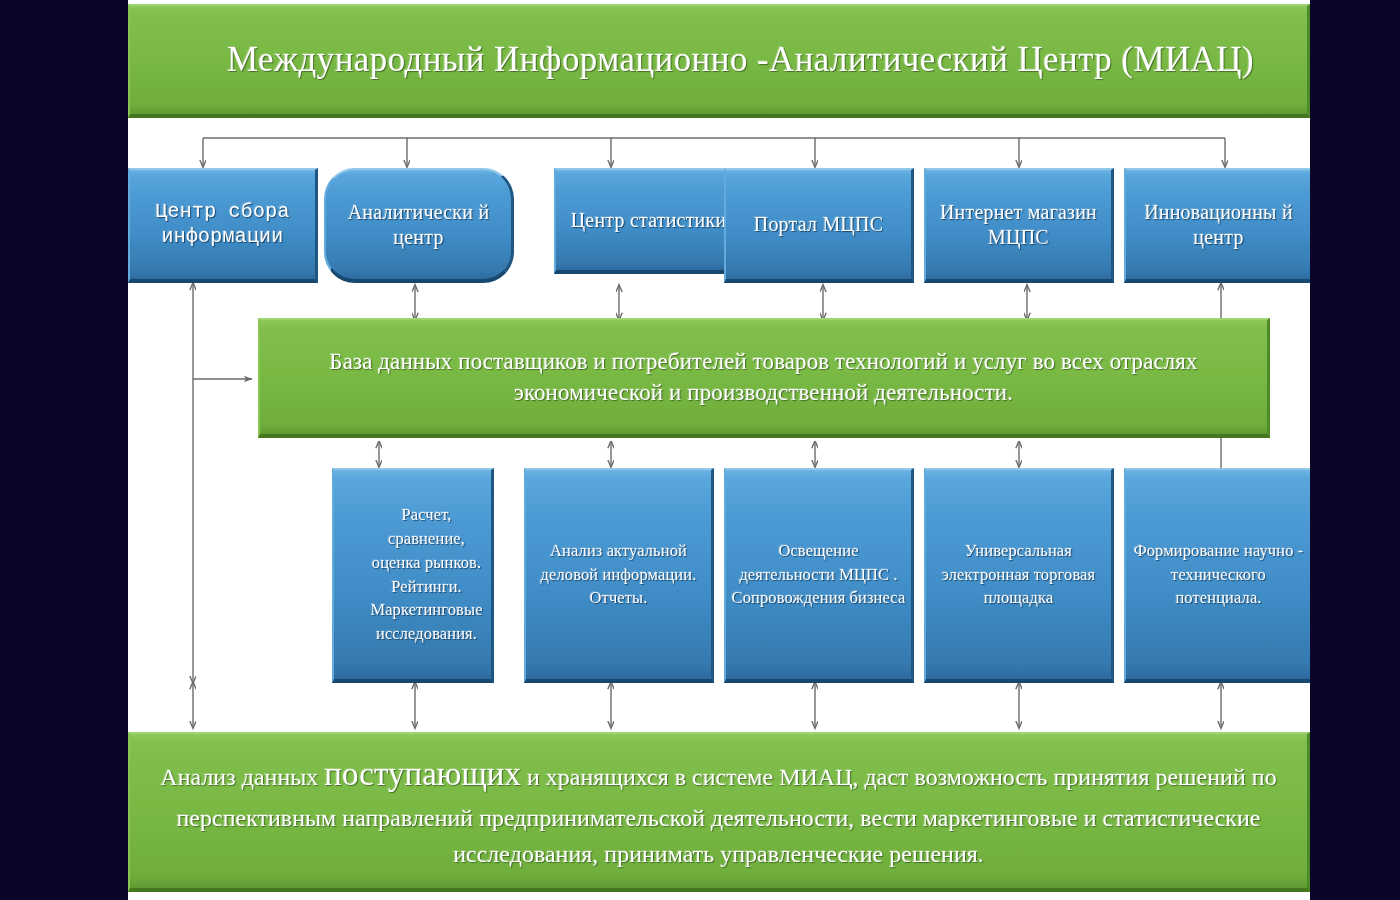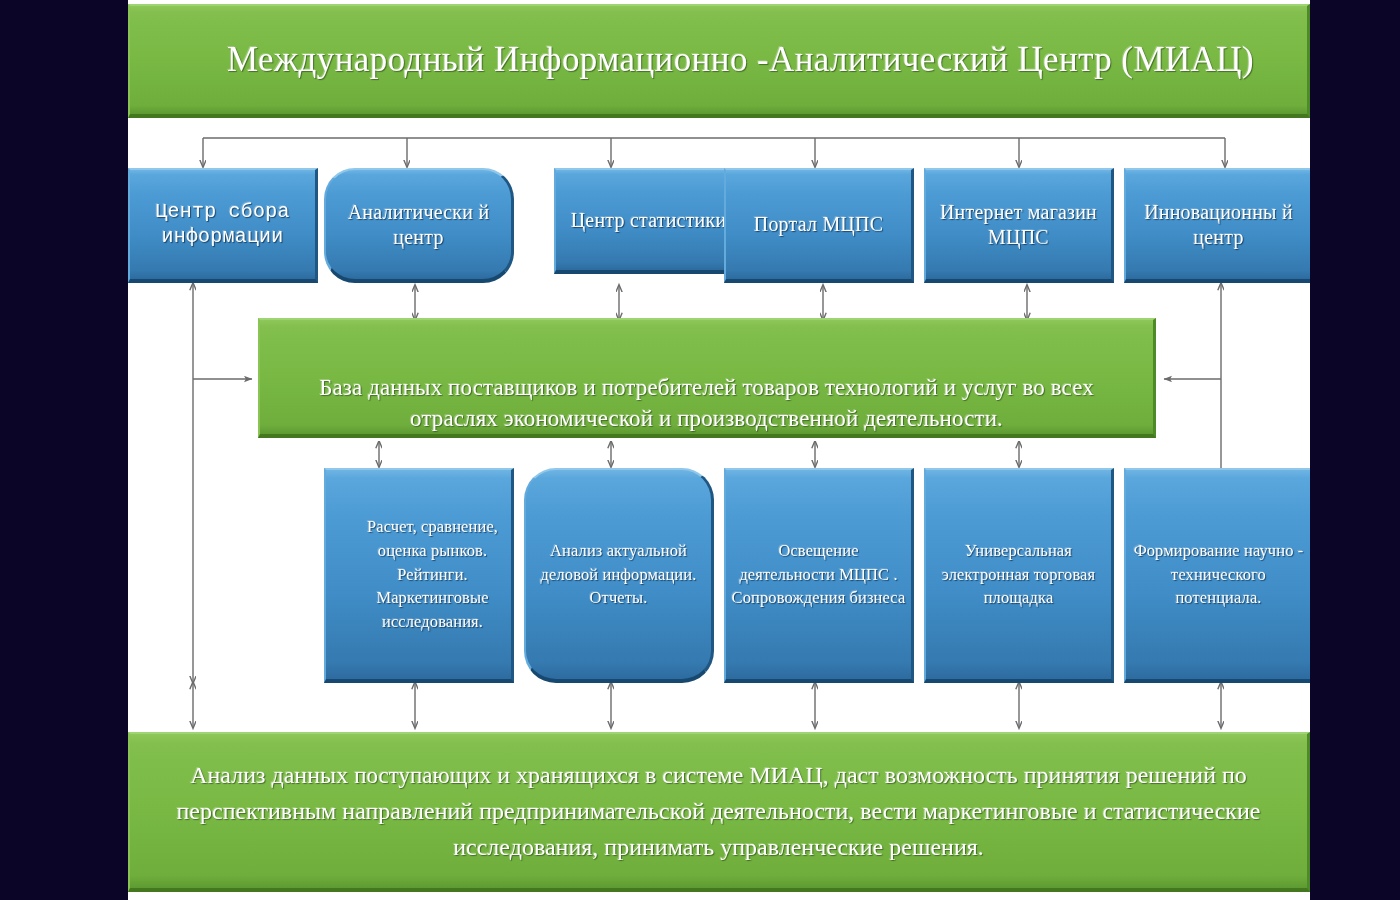--- a/index.html
+++ b/index.html
@@ -58,39 +58,38 @@
     width: 1182px;
     height: 114px;
     font-size: 35px;
     letter-spacing: 0.4px;
     padding-left: 44px;
   }
 
   #db-panel {
     left: 130px;
     top: 318px;
-    width: 898px;
+    width: 1012px;
     height: 120px;
     font-size: 23px;
     padding: 0 18px;
     letter-spacing: 0.1px;
-    align-items: flex-end;
   }
 
   #footer-panel {
     left: 0px;
     top: 732px;
     width: 1182px;
     height: 160px;
     font-size: 24px;
     padding: 0 22px;
     line-height: 1.5;
   }
   #footer-panel .emph {
-    font-size: 23px;
+    font-size: 33px;
   }
 
   
   .blue-box {
     position: absolute;
     box-sizing: border-box;
     background: linear-gradient(to bottom,
         #6fb4e3 0%, #5aa7dd 4%, #4d9bd4 22%, #3f8cc6 60%, #357ab0 92%, #2d6ba0 100%);
     border-top: 2px solid #8fc8ea;
     border-left: 2px solid #63aadd;
@@ -208,24 +207,24 @@
       <span class="txt">Портал МЦПС</span>
     </div>
     <div class="blue-box row-top" style="left:996px; top:168px; width:190px; height:115px;">
       <span class="txt">Инновационны й центр</span>
     </div>
 
     <div class="green-panel" id="db-panel">
       <span>База данных поставщиков и потребителей товаров технологий и услуг во всех отраслях экономической и производственной деятельности.</span>
     </div>
 
-    <div class="blue-box row-bot" style="left:196px; top:468px; width:190px; height:215px;padding-left:28px;">
+    <div class="blue-box row-bot" style="left:204px; top:468px; width:162px; height:215px;padding-left:28px;">
       <span class="txt">Расчет, сравнение, оценка рынков. Рейтинги. Маркетинговые исследования.</span>
     </div>
-    <div class="blue-box row-bot" style="left:396px; top:468px; width:190px; height:215px;border-radius:32px;">
+    <div class="blue-box row-bot" style="left:396px; top:468px; width:190px; height:215px;">
       <span class="txt">Анализ актуальной деловой информации. Отчеты.</span>
     </div>
     <div class="blue-box row-bot" style="left:596px; top:468px; width:190px; height:215px;">
       <span class="txt">Освещение деятельности МЦПС . Сопровождения бизнеса</span>
     </div>
     <div class="blue-box row-bot" style="left:796px; top:468px; width:190px; height:215px;">
       <span class="txt">Универсальная электронная торговая площадка</span>
     </div>
     <div class="blue-box row-bot" style="left:996px; top:468px; width:190px; height:215px;">
       <span class="txt">Формирование научно - технического потенциала.</span>

